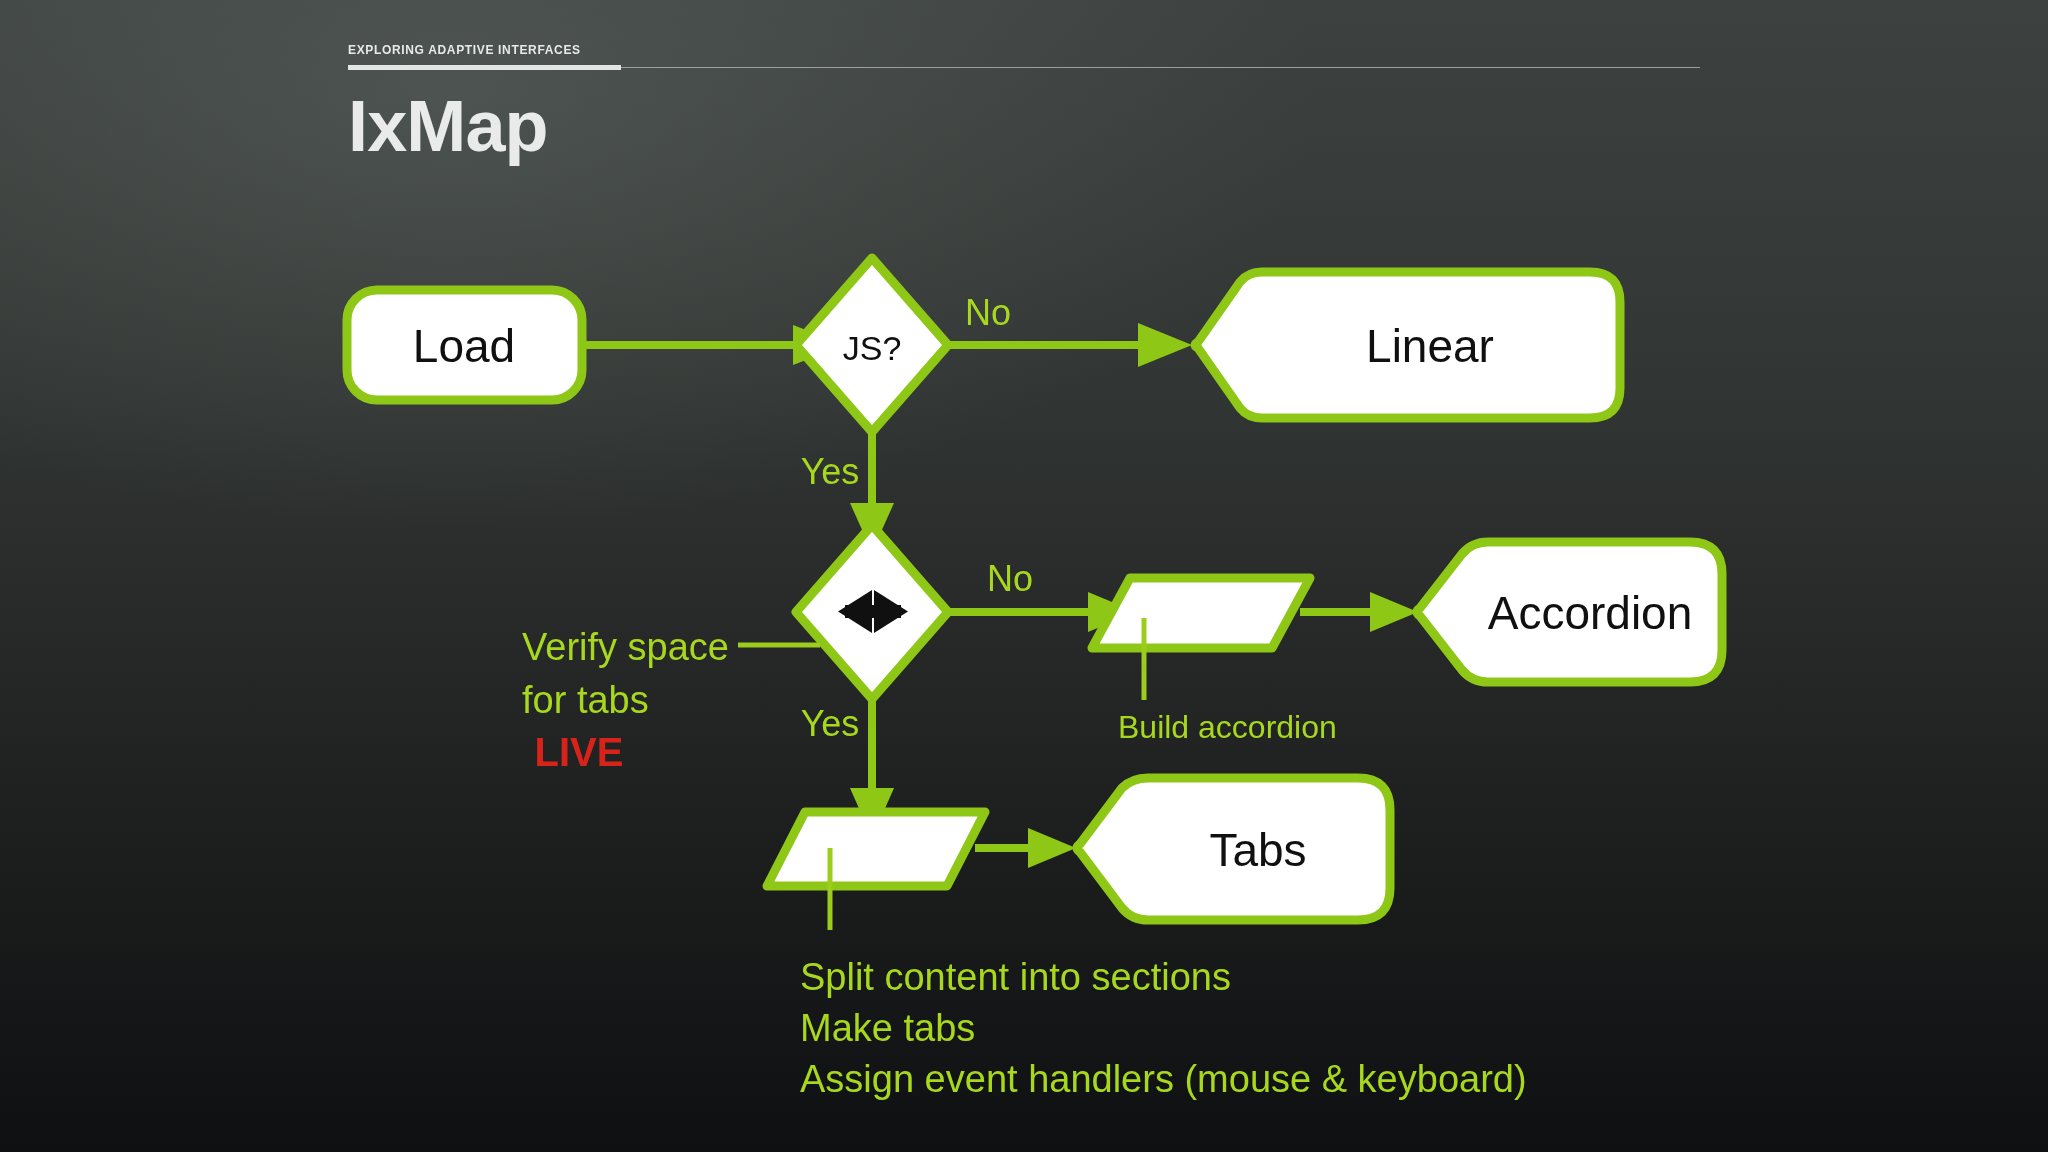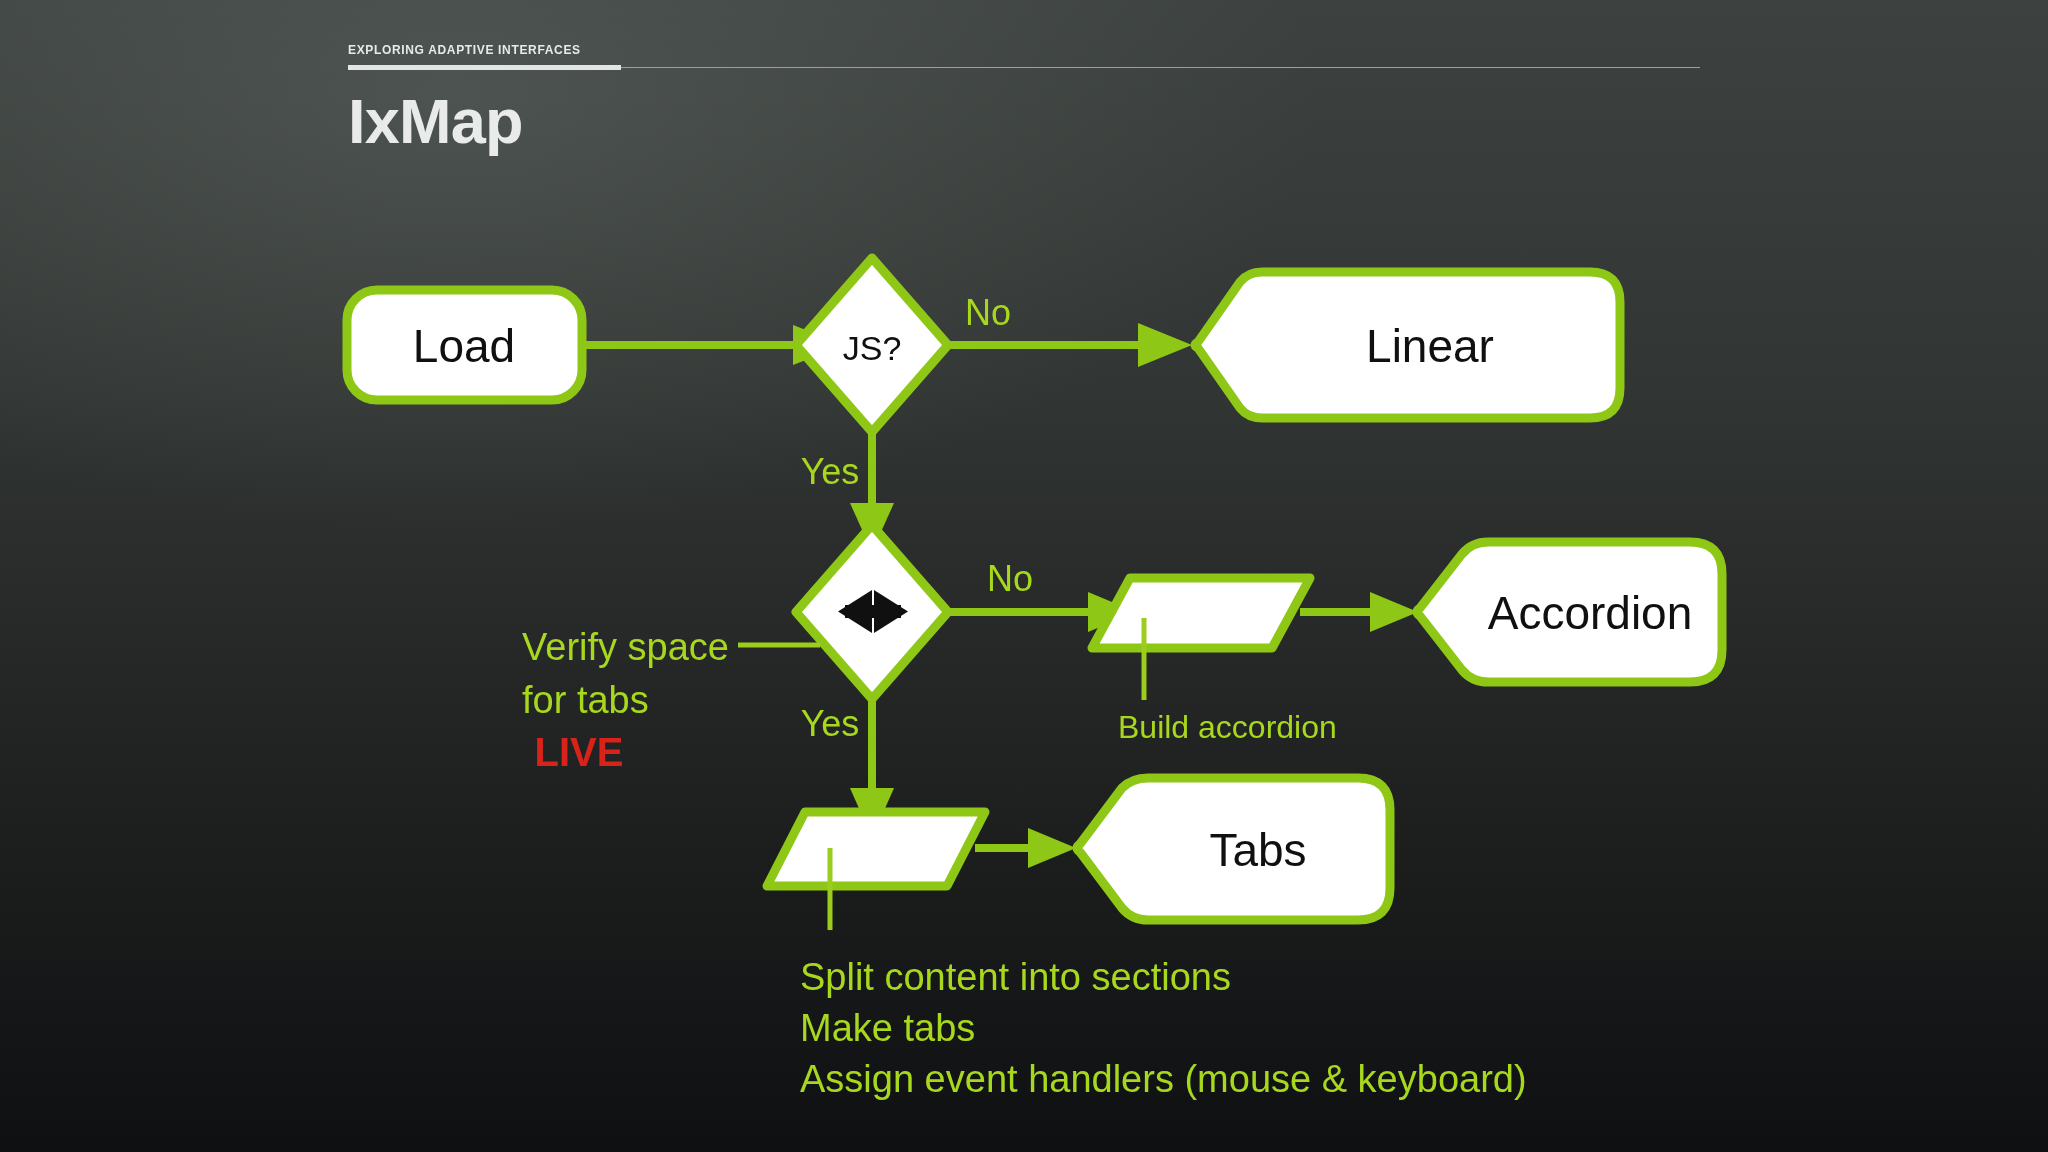--- a/index.html
+++ b/index.html
@@ -51,21 +51,21 @@
     width:100%; height:1px;
     background:#9aa09d;
   }
   #rule-thick {
     position:absolute; left:0; top:0;
     width:273px; height:5px;
     background:#e2e5e4;
   }
   #title {
     margin-top:18px;
-    font-size:63px;
+    font-size:72px;
     font-weight:bold;
     color:#e9ebea;
     letter-spacing:-0.012em;
     line-height:1.06;
   }
 
   
   #diagram {
     position:absolute;
     left:0; top:0;

